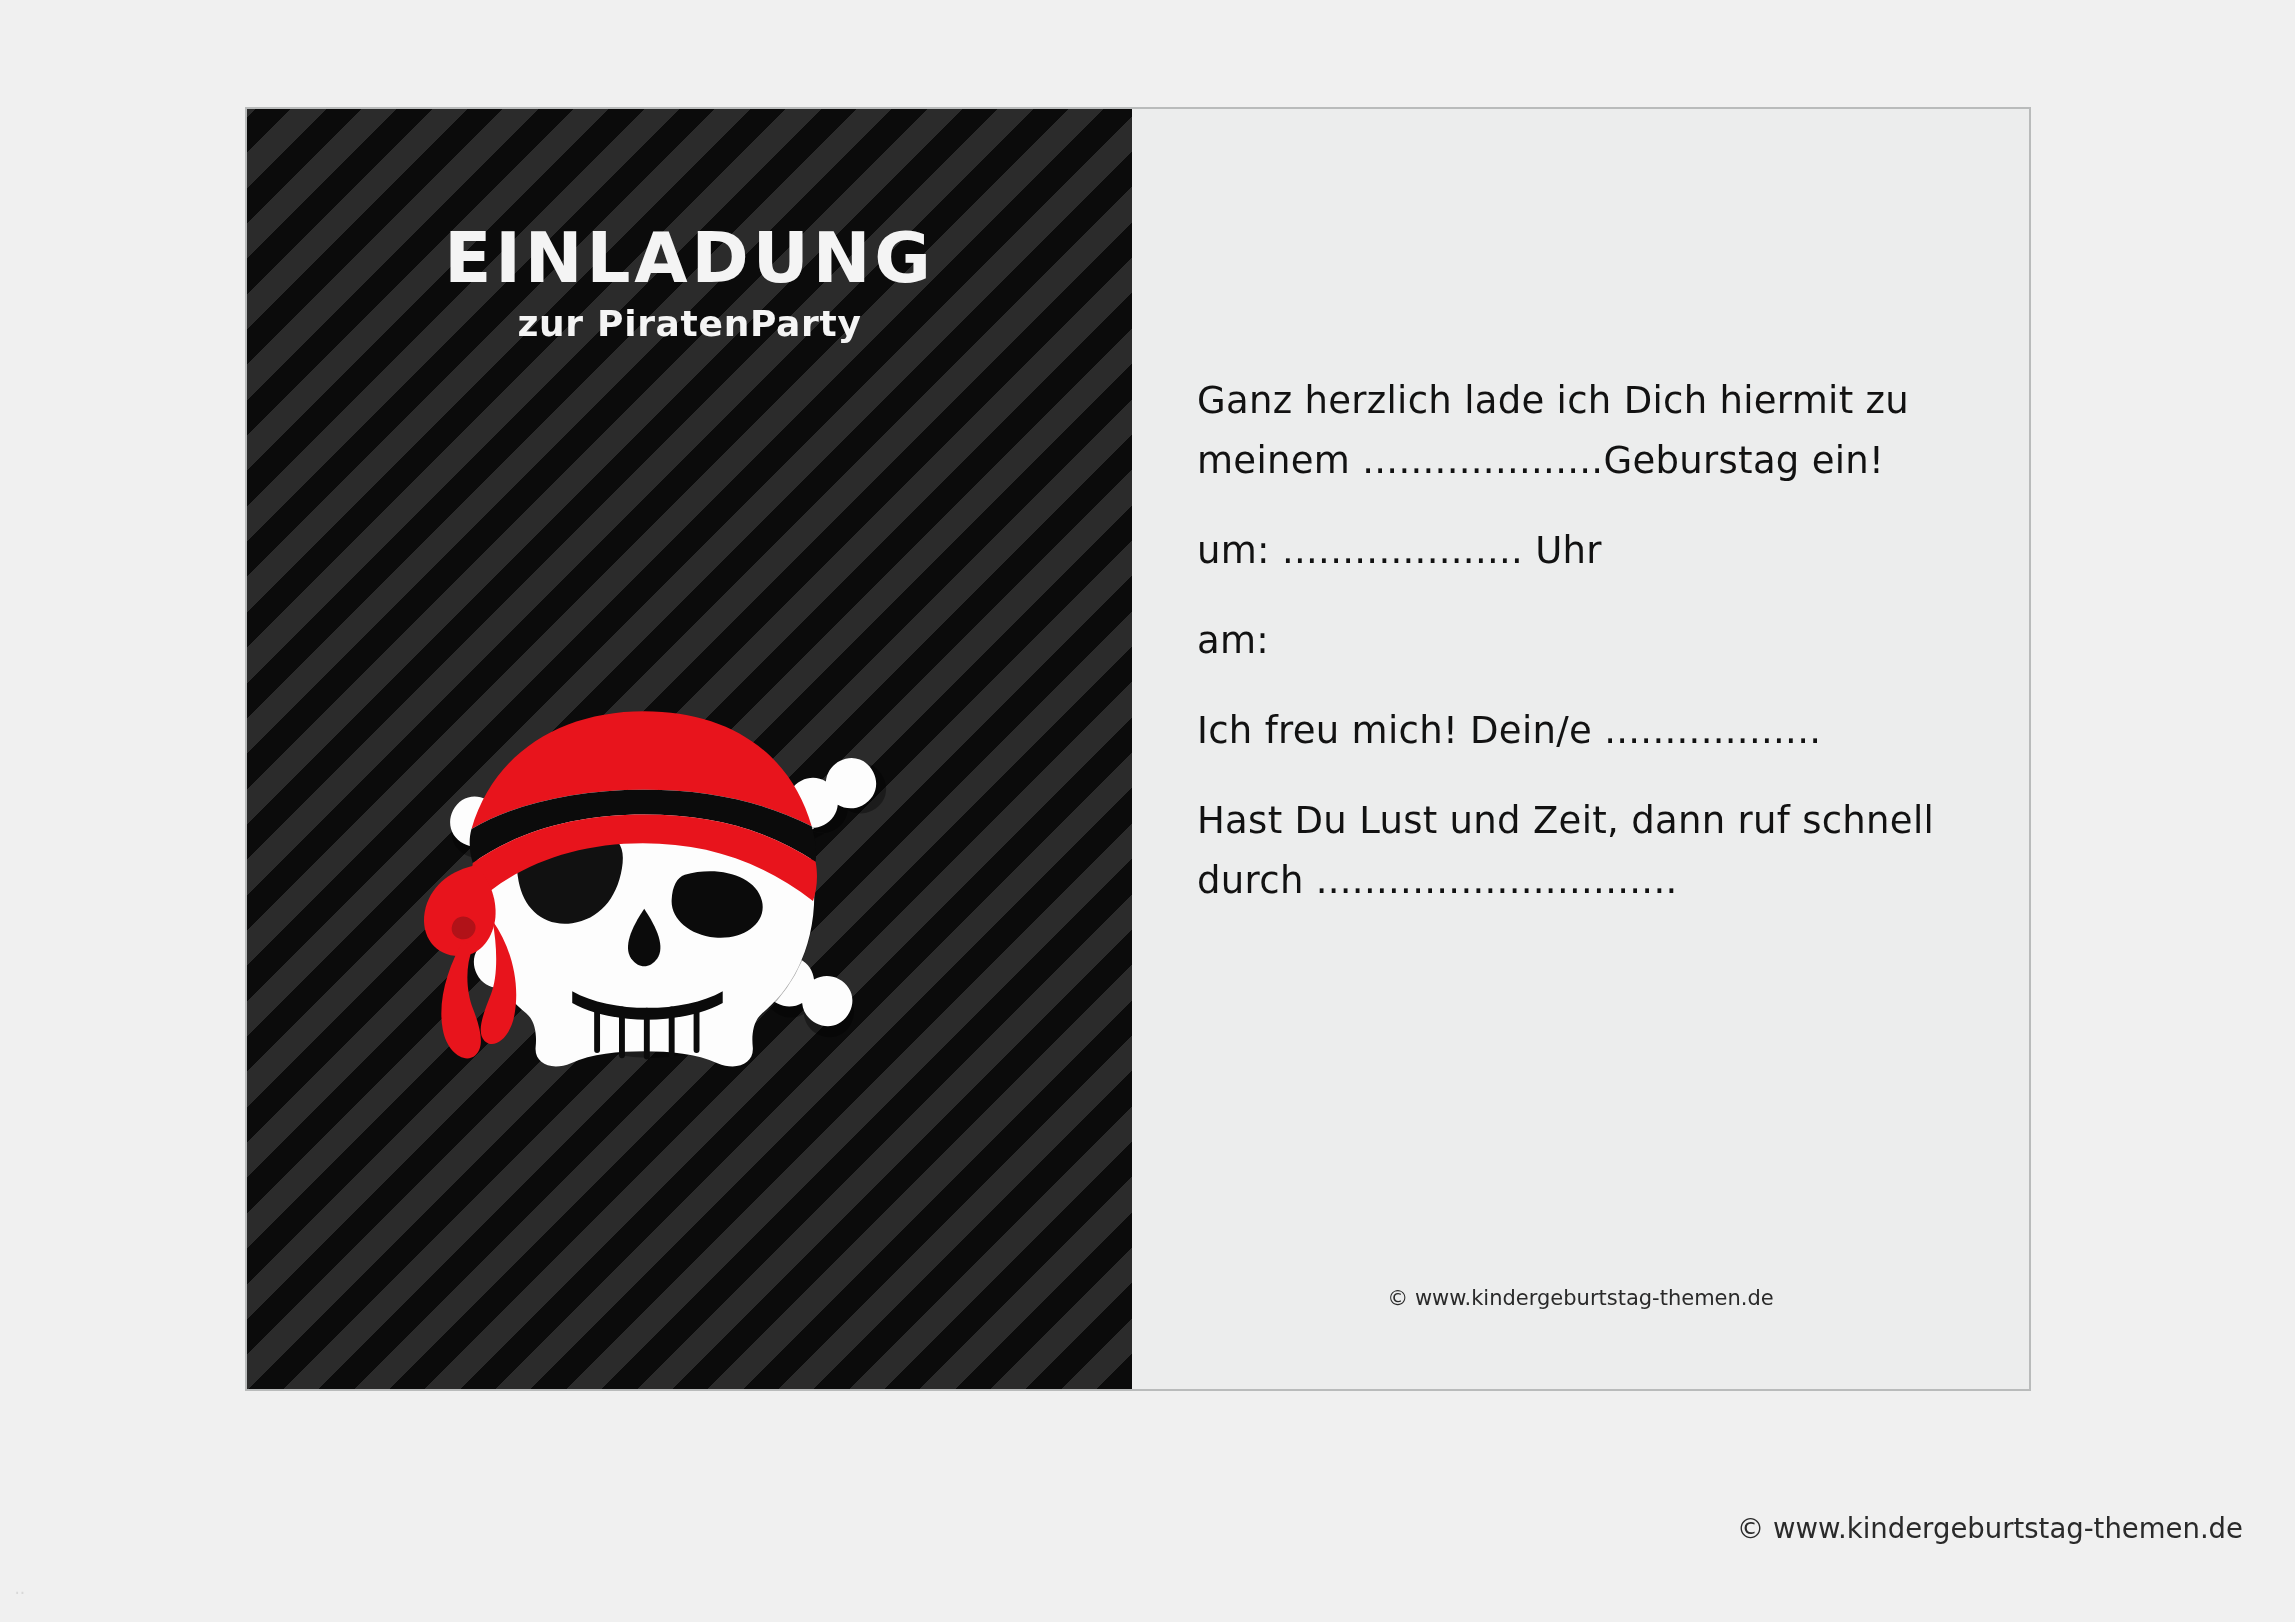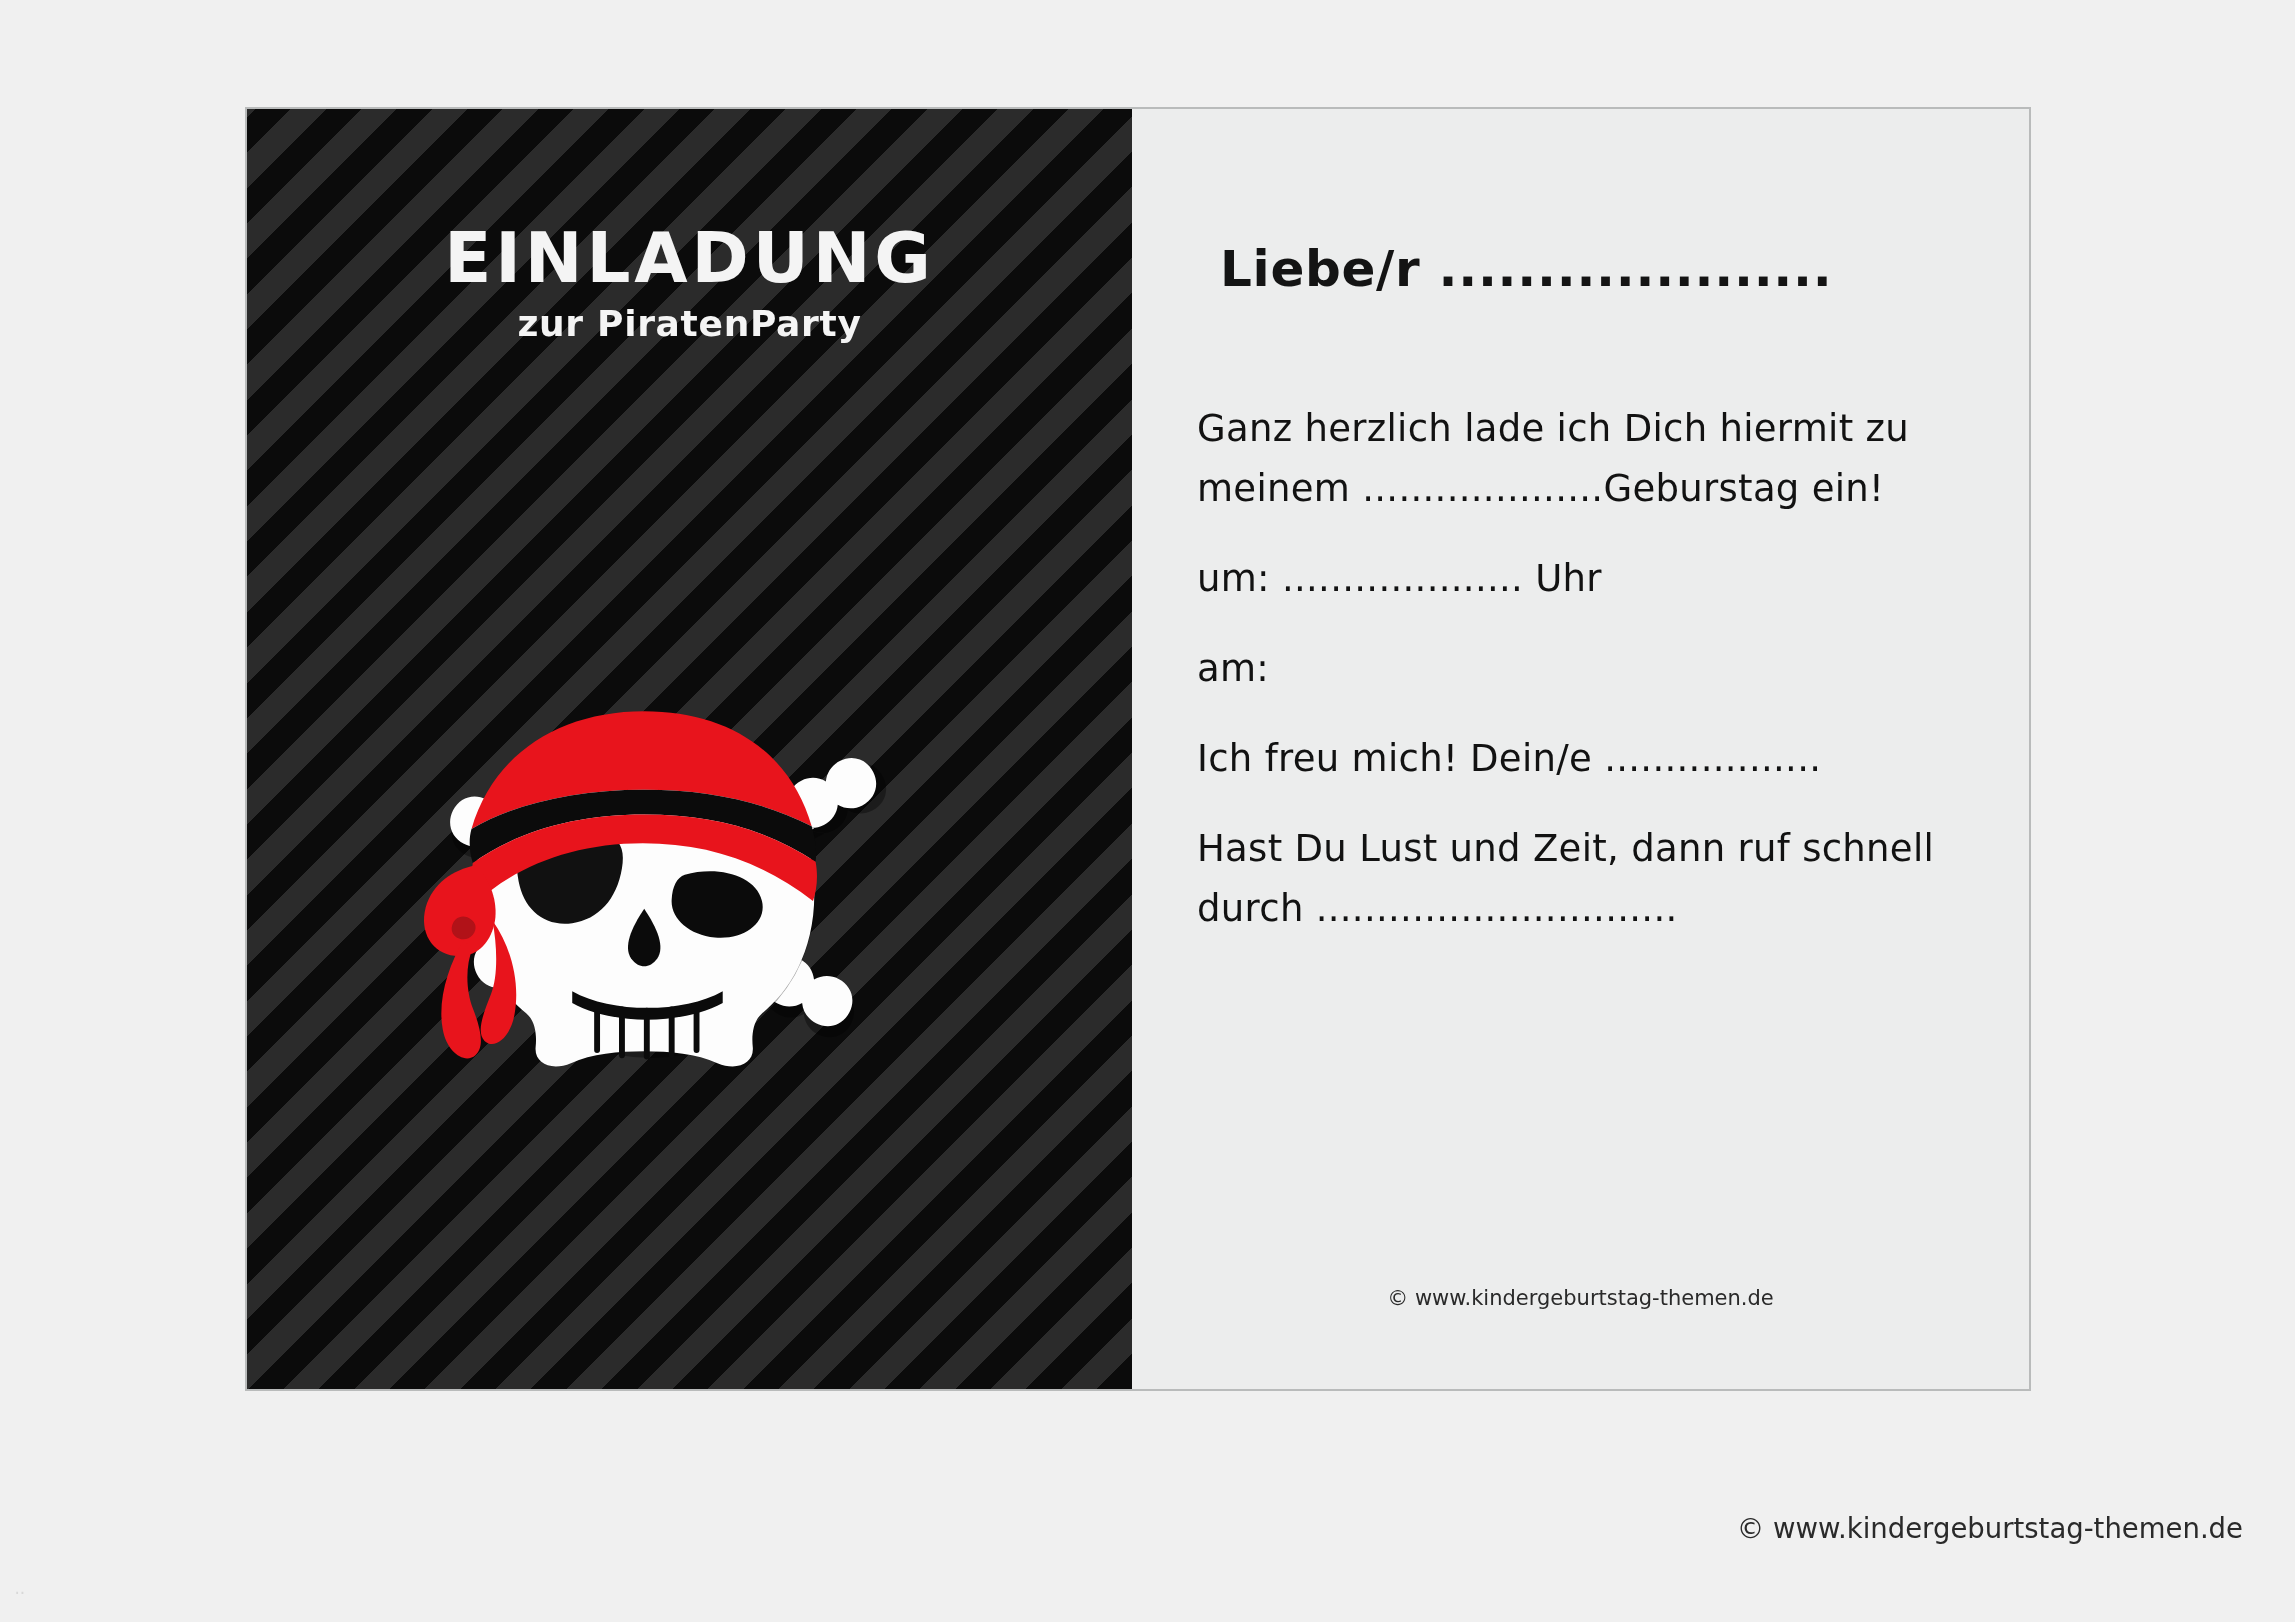--- a/index.html
+++ b/index.html
@@ -103,21 +103,20 @@
   }
   .body-text {
     position: absolute;
     left: 65px;
     top: 262px;
     width: 805px;
     font-size: 37px;
     color: #121212;
     line-height: 1.62;
     letter-spacing: 0.3px;
-    margin-top: 28px;
   }
   .body-text p { margin: 0 0 30px 0; }
   .copyright-inner {
     position: absolute;
     left: 0;
     right: 0;
     bottom: 79px;
     text-align: center;
     font-size: 21px;
     color: #2a2a2a;
@@ -226,21 +225,20 @@
         <path d="M232,468 C222,478 224,494 238,498 C252,502 264,490 262,478 C260,468 244,458 232,468 Z" fill="#0b0b0b" opacity="0.25"></path>
         <path d="M244,500 C220,540 204,592 212,636 C218,672 246,690 262,676
                  C278,662 268,630 258,604 C248,578 246,540 258,512 Z" fill="#e8141c"></path>
         <path d="M288,470 C318,512 330,566 322,612 C316,650 290,668 276,654
                  C262,640 276,608 286,582 C296,556 296,512 288,470 Z" fill="#e8141c"></path>
       </svg>
     </div>
   </div>
 
   <div class="right-panel">
-    <div class="greeting">Liebe/r ....................</div>
 
     <div class="body-text">
       <p>Ganz herzlich lade ich Dich hiermit zu meinem ....................Geburstag ein!</p>
       <p>um:  .................... Uhr</p>
       <p>am:</p>
       <p>Ich freu mich! Dein/e ..................</p>
       <p>Hast Du Lust und Zeit, dann ruf schnell durch ..............................</p>
     </div>
 
     <div class="copyright-inner">© www.kindergeburtstag-themen.de</div>

